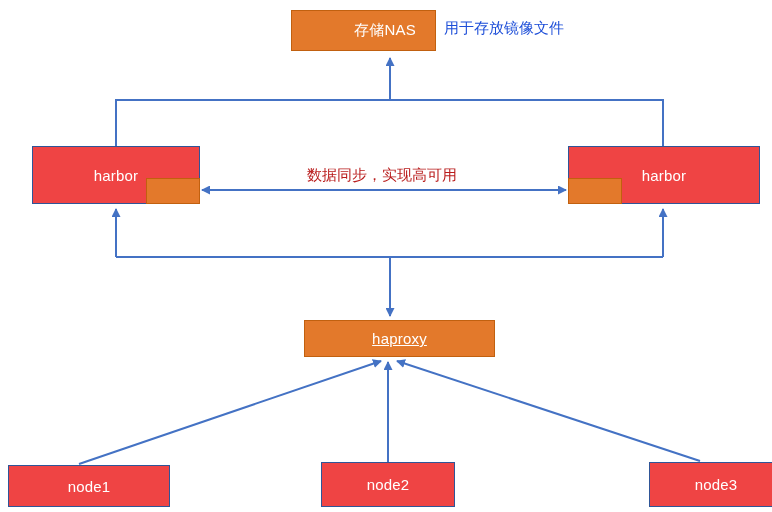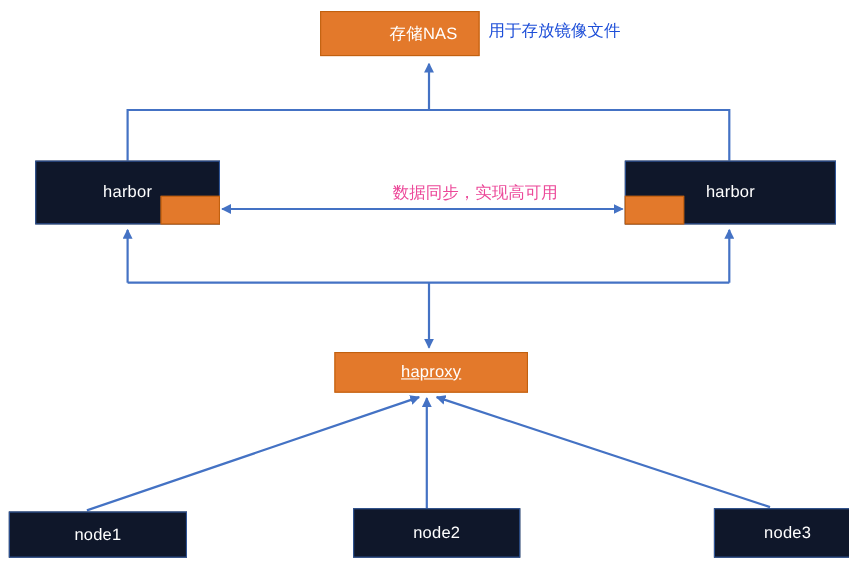--- a/index.html
+++ b/index.html
@@ -30,21 +30,21 @@
     box-sizing: border-box;
     display: flex;
     align-items: center;
     justify-content: center;
     color: #ffffff;
     font-size: 15px;
     letter-spacing: 0.2px;
     z-index: 3;
   }
   .box-blue {
-    background: #0f172a;
+    background: #ef4444;
     border: 1px solid #2F5597;
   }
   .box-orange {
     background: #E3792B;
     border: 1px solid #C1600F;
   }
   .nas-box {
     left: 291px;
     top: 10px;
     width: 145px;
@@ -91,39 +91,39 @@
     box-sizing: border-box;
     z-index: 4;
   }
   .harbor-left .harbor-sub { right: -1px; }
   .harbor-right .harbor-sub { left: -1px; }
   .sync-label {
     position: absolute;
     left: 307px;
     top: 166px;
     width: 200px;
-    text-align: right;
-    color: #ec4899;
+    text-align: left;
+    color: #b91c1c;
     font-size: 15px;
     white-space: nowrap;
     z-index: 3;
   }
   .haproxy-box {
     left: 304px;
     top: 320px;
-    width: 176px;
+    width: 191px;
     height: 37px;
   }
   .haproxy-label {
     text-decoration: underline;
     color: #ffffff;
     font-size: 15px;
   }
   .node1-box { left: 8px;   top: 465px; width: 162px; height: 42px; }
-  .node2-box { left: 321px; top: 462px; width: 152px; height: 45px; }
+  .node2-box { left: 321px; top: 462px; width: 134px; height: 45px; }
   .node3-box { left: 637px; top: 462px; width: 134px; height: 45px; margin-left: 12px; }
 </style>
 </head>
 <body>
 
 <div id="canvas">
 
   <svg class="wires" viewBox="0 0 772 512">
     <defs>
       <marker id="arrowUp" markerWidth="9" markerHeight="9" refX="4.5" refY="8" orient="auto-start-reverse" markerUnits="userSpaceOnUse">

